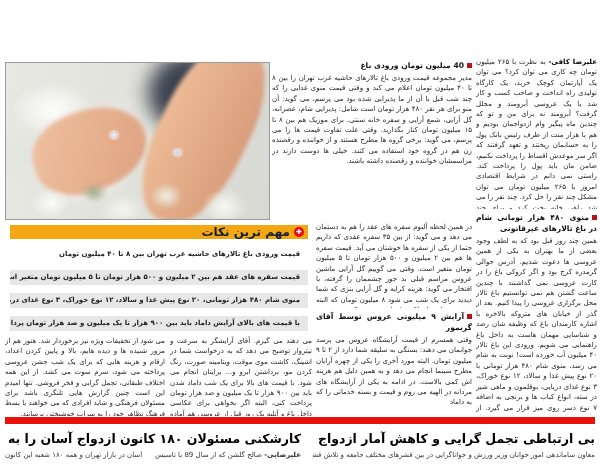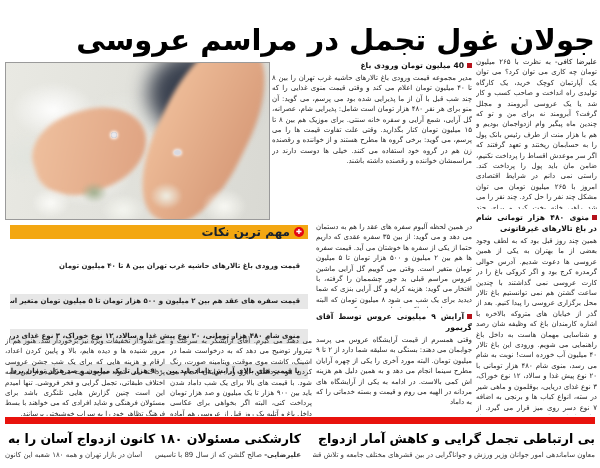--- a/index.html
+++ b/index.html
@@ -5,21 +5,21 @@
   html,body{margin:0;padding:0;background:#ffffff;}
   .page{position:relative;width:600px;height:468px;background:#fff;overflow:hidden;
         font-family:"DejaVu Sans",sans-serif;direction:rtl;color:#1c1c1c;}
 
   
   .headline{position:absolute;top:4px;right:5px;left:5px;text-align:right;
             font-size:29px;font-weight:bold;letter-spacing:-1px;color:#000;white-space:nowrap;}
 
   
   .colbody{font-size:7px;line-height:10.4px;text-align:justify;color:#242424;}
-  .lead{font-weight:normal;color:#000;}
+  .lead{font-weight:bold;color:#000;}
   .subhead{font-size:7.6px;font-weight:bold;line-height:11px;margin:3px 0 2px;color:#101010;}
   .sq{display:inline-block;width:5px;height:5px;background:#b5121b;margin-left:3px;}
 
   
   .col1{position:absolute;top:57px;left:476px;width:121px;height:358px;overflow:hidden;}
   .col1 .p1{height:152px;overflow:hidden;}
   .col2u{position:absolute;top:57px;left:272px;width:200px;height:163px;overflow:hidden;}
   .col2u .pa{height:118px;overflow:hidden;}
   .col2l{position:absolute;top:222px;left:316px;width:156px;height:193px;overflow:hidden;}
   .col2l .pb{height:86px;overflow:hidden;}
@@ -52,21 +52,21 @@
             box-shadow:0 0 3px 1px #f4f4f8;}
 
   
   .keypoints{position:absolute;top:225px;left:10px;width:298px;}
   .kp-bar{height:14px;background:#f3a712;display:flex;align-items:center;justify-content:flex-start;
           padding:0 4px;box-sizing:border-box;}
   .kp-icon{width:10px;height:10px;border-radius:50%;background:#e30613;color:#fff;font-size:7px;
            line-height:10px;text-align:center;margin-left:4px;font-weight:bold;}
   .kp-title{font-size:12px;font-weight:bold;color:#17202e;}
   .kp-row{height:15px;line-height:15px;font-size:7px;font-weight:bold;color:#222;
-          padding:0 8px;margin-top:20px;white-space:nowrap;overflow:hidden;}
+          padding:0 8px;margin-top:8px;white-space:nowrap;overflow:hidden;}
   .kp-gray{background:#e7e7e7;}
 
   
   .bcol-r{position:absolute;top:336px;left:170px;width:142px;height:80px;overflow:hidden;}
   .bcol-l{position:absolute;top:336px;left:5px;width:160px;height:80px;overflow:hidden;}
 
   
   .redbar{position:absolute;top:417px;left:5px;width:590px;height:7px;background:#e8120d;}
   .news{position:absolute;top:430px;height:38px;}
   .news-r{left:313px;width:282px;}
@@ -75,21 +75,20 @@
           white-space:nowrap;overflow:hidden;}
   .news-b{display:flex;justify-content:space-between;font-size:7px;color:#333;margin-top:4px;
           line-height:9px;}
   .news-b span{white-space:nowrap;overflow:hidden;}
 </style>
 </head>
 <body>
 
 <div class="page">
 
-  <h1 class="headline">جولان غول تجمل در مراسم عروسی</h1>
 
   <div class="col1 colbody">
     <div class="p1"><span class="lead">علیرضا کافی-</span>
       <span>به نظرت با ۲۶۵ میلیون تومان چه کاری می توان کرد؟ می توان یک آپارتمان کوچک خرید، یک کارگاه تولیدی راه انداخت و صاحب کسب و کار شد یا یک عروسی آبرومند و مجلل گرفت؟ آبرومند نه برای من و تو که چندین ماه پیگیر وام ازدواجمان بودیم و هم با هزار منت از طرف رئیس بانک پول را به حسابمان ریختند و تعهد گرفتند که اگر سر موعدش اقساط را پرداخت نکنیم، ضامن مان باید پول را پرداخت کند. راستی نمی دانم در شرایط اقتصادی امروز با ۲۶۵ میلیون تومان می توان مشکل چند نفر را حل کرد. چند نفر را می شد راهی خانه بخت کرد و برای چند عروس جهیزیه تهیه کرد، اما الان این مبلغ فقط هزینه یک شب مراسم عروسی در باغ تالارهای اطراف تهران می شود!</span>
     </div>
     <div class="subhead"><span class="sq"></span><span>منوی ۴۸۰ هزار تومانی شام در باغ تالارهای غیرقانونی</span></div>
     <div>همین چند روز قبل بود که به لطف وجود بعضی از ما بهتران به یکی از همین عروسی ها دعوت شدیم. آدرس حوالی گرمدره کرج بود و اگر کروکی باغ را در کارت عروسی نمی گذاشتند با چندین ساعت گشتن هم نمی توانستیم باغ تالار محل برگزاری عروسی را پیدا کنیم. بعد از گذر از خیابان های متروکه بالاخره با اشاره کارمندان باغ که وظیفه شان رصد و شناسایی مهمان هاست به داخل باغ راهنمایی می شویم. ورودی این باغ تالار ۴۰ میلیون آب خورده است! نوبت به شام می رسد، منوی شام ۴۸۰ هزار تومانی با ۲۰ نوع پیش غذا و سالاد، ۱۲ نوع خوراک، ۳ نوع غذای دریایی، بوقلمون و ماهی شیر در سته، انواع کباب ها و برنجی به اضافه ۷ نوع دسر روی میز قرار می گیرد. از نظر صاحبان مجلس مهم نیست چه مقدار از این غذاها خورده شود بلکه مهم آبرومند و مجلل برگزار شدن است. چند روز بعد از مراسم وقتی تصمیم به تهیه گزارش می گیرم همراه همسرم به دفتر برگزار کننده این مراسم</div>
   </div>
 
   <div class="col2u colbody">

